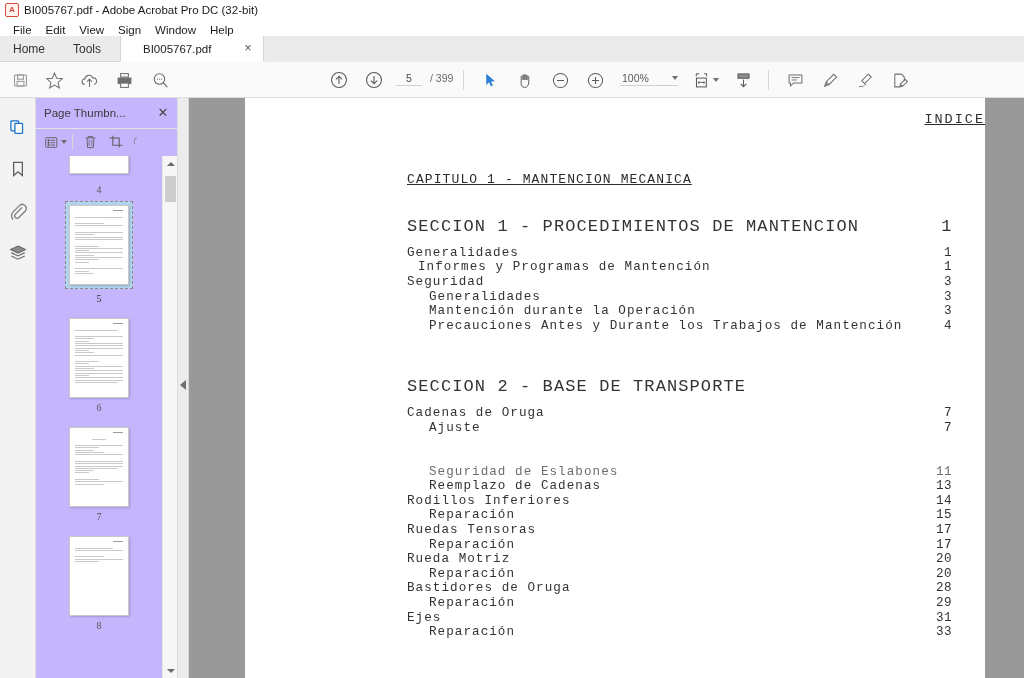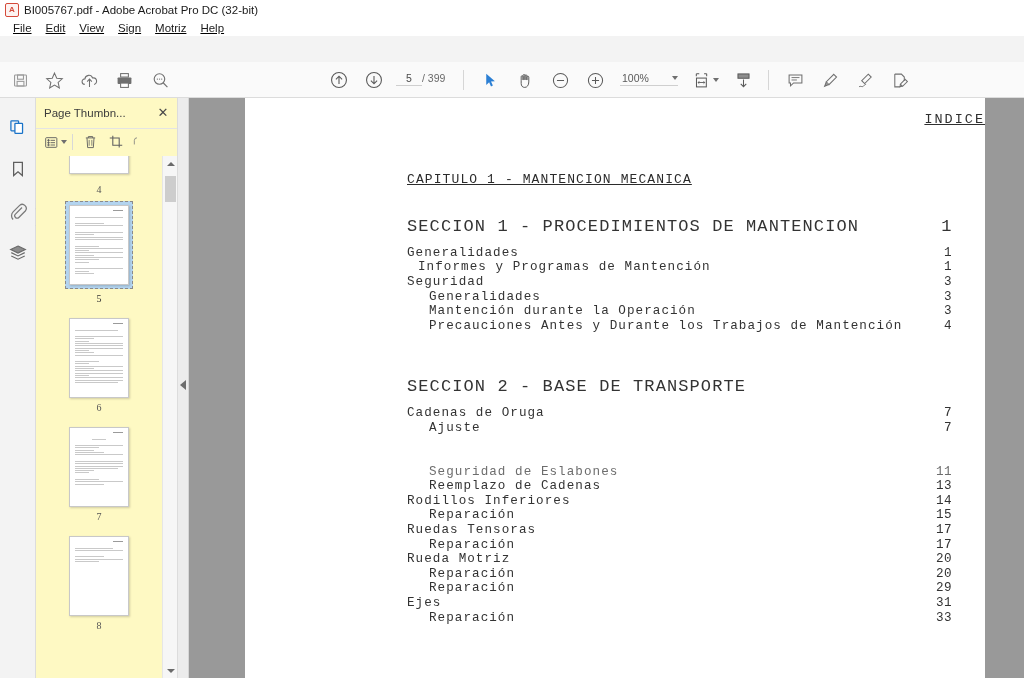--- a/index.html
+++ b/index.html
@@ -49,24 +49,23 @@
     color: #1a1a1a;
   }
 
   
   .menubar {
     position: absolute;
     left: 0; top: 19px;
     width: 1024px; height: 17px;
     background: #ffffff;
     display: flex;
-    align-items: center;
+    align-items: flex-end;
     padding-left: 6px;
     box-sizing: border-box;
-    text-decoration: underline;
   }
   .menubar-item {
     font-size: 11.5px;
     color: #1a1a1a;
     padding: 0 7px;
     cursor: default;
   }
 
   
   .tabstrip {
@@ -158,21 +157,21 @@
     border-bottom: 1px solid #cfcfcf;
     background: transparent;
     font-family: "Liberation Sans", sans-serif;
     font-size: 10.5px;
     color: #4a4a4a;
     text-align: center;
     padding: 0 0 1px 0;
     outline: none;
   }
   .pagetotal {
-    margin-left: 0;
+    margin-left: 8px;
     font-size: 10.5px;
     color: #6a6a6a;
     white-space: nowrap;
   }
   .zoombox {
     position: absolute;
     top: 10px;
     left: 620px;
     display: flex;
     align-items: center;
@@ -224,21 +223,21 @@
     width: 10px; height: 18px;
     border-right: 1px solid #cacaca;
     border-radius: 0 12px 12px 0;
   }
 
   
   .thumbpanel {
     position: absolute;
     left: 36px; top: 98px;
     width: 142px; height: 580px;
-    background: #fef9c3;
+    background: #c4b5fd;
     border-right: 1px solid #dcdcdc;
     box-sizing: border-box;
   }
   .thumbpanel-head {
     position: relative;
     height: 30px;
     display: flex;
     align-items: center;
     padding: 0 6px 0 8px;
   }
@@ -476,24 +475,33 @@
   <div class="titlebar">
     <div class="acro-logo">A</div>
     <div class="titlebar-text">BI005767.pdf - Adobe Acrobat Pro DC (32-bit)</div>
   </div>
 
   <div class="menubar">
     <div class="menubar-item">File</div>
     <div class="menubar-item">Edit</div>
     <div class="menubar-item">View</div>
     <div class="menubar-item">Sign</div>
-    <div class="menubar-item">Motriz</div>
+    <div class="menubar-item">Window</div>
     <div class="menubar-item">Help</div>
   </div>
 
+  <div class="tabstrip">
+    <div class="tabstrip-rest"></div>
+    <div class="tab tab-home">Home</div>
+    <div class="tab tab-tools">Tools</div>
+    <div class="tab tab-doc">
+      <span class="tab-doc-label">BI005767.pdf</span>
+      <span class="tab-close">×</span>
+    </div>
+  </div>
 
   <div class="toolbar">
 
     <div class="tb-btn" style="left:6px">
       <svg width="17" height="17" viewBox="0 0 20 20" fill="none" stroke="#9b9b9b" stroke-width="1.3">
         <rect x="3" y="3.5" width="14" height="13" rx="1"></rect>
         <rect x="6.5" y="3.5" width="7" height="5"></rect>
         <rect x="6" y="11" width="8" height="5.5"></rect>
       </svg>
     </div>
@@ -923,20 +931,24 @@
             <span class="pg">17</span>
           </div>
           <div class="toc-row">
             <span class="lbl">Rueda Motriz</span>
             <span class="pg faint2">20</span>
           </div>
           <div class="toc-row ind2">
             <span class="lbl">Reparación</span>
             <span class="pg faint2">20</span>
           </div>
+          <div class="toc-row">
+            <span class="lbl">Bastidores de Oruga</span>
+            <span class="pg faint">28</span>
+          </div>
           <div class="toc-row ind2">
             <span class="lbl">Reparación</span>
             <span class="pg faint2">29</span>
           </div>
           <div class="toc-row">
             <span class="lbl">Ejes</span>
             <span class="pg faint">31</span>
           </div>
           <div class="toc-row ind2">
             <span class="lbl">Reparación</span>

